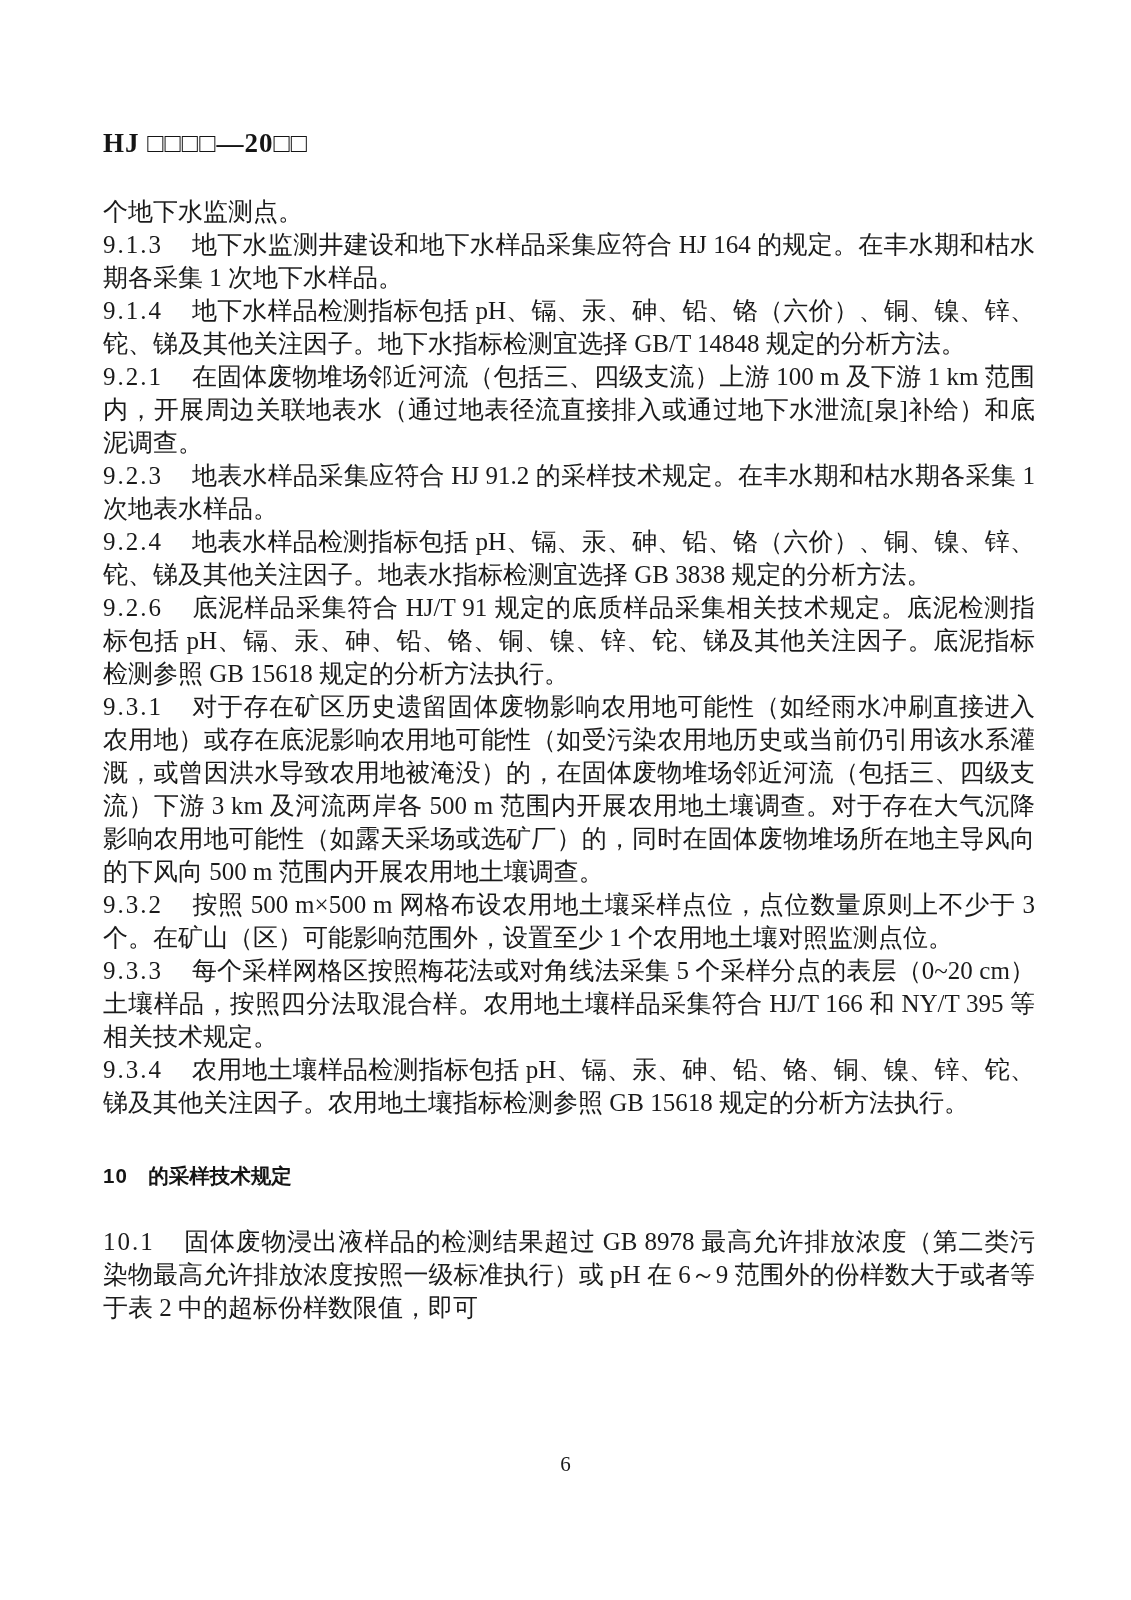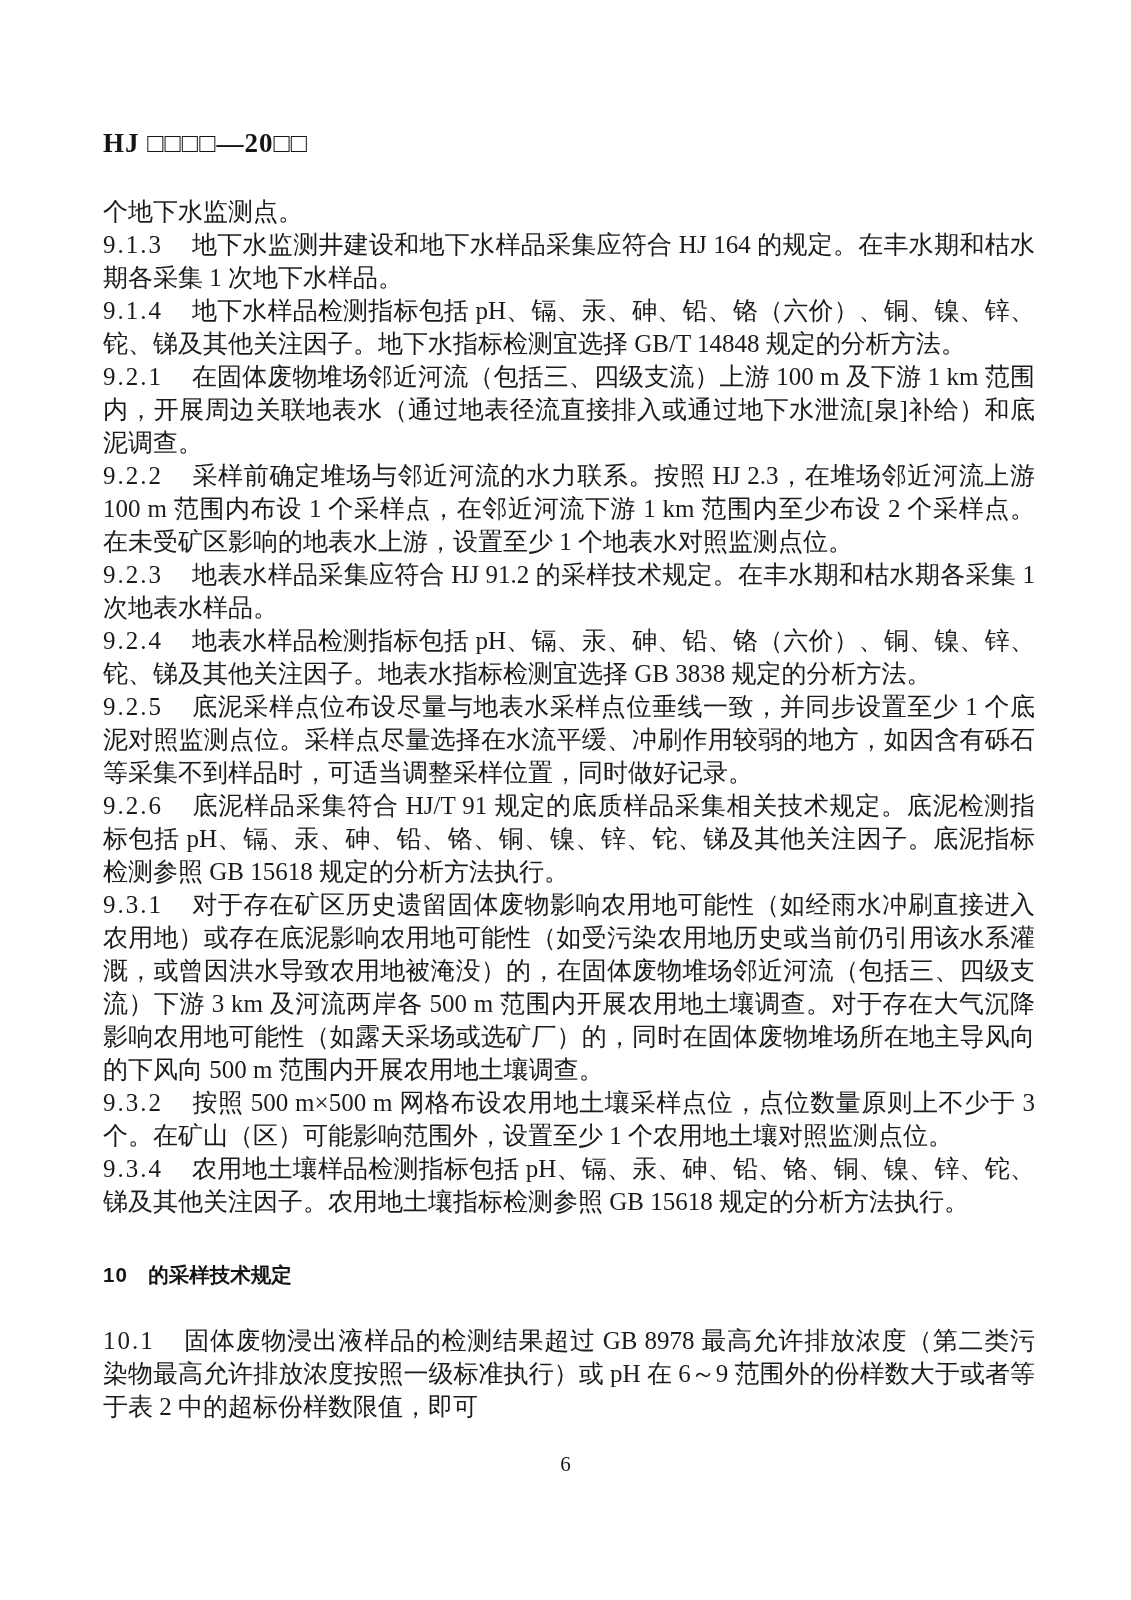--- a/index.html
+++ b/index.html
@@ -67,26 +67,25 @@
 <body>
 
 <div class="page">
   <div class="doc-header">HJ □□□□—20□□</div>
 
   <div class="doc-body" id="doc-body">
       <p class="para"><span>个地下水监测点。</span></p>
       <p class="para"><span class="num">9.1.3</span><span>地下水监测井建设和地下水样品采集应符合 HJ 164 的规定。在丰水期和枯水期各采集 1 次地下水样品。</span></p>
       <p class="para"><span class="num">9.1.4</span><span>地下水样品检测指标包括 pH、镉、汞、砷、铅、铬（六价）、铜、镍、锌、铊、锑及其他关注因子。地下水指标检测宜选择 GB/T 14848 规定的分析方法。</span></p>
       <p class="para"><span class="num">9.2.1</span><span>在固体废物堆场邻近河流（包括三、四级支流）上游 100 m 及下游 1 km 范围内，开展周边关联地表水（通过地表径流直接排入或通过地下水泄流[泉]补给）和底泥调查。</span></p>
-      <p class="para"><span class="num">9.2.2</span><span>采样前确定堆场与邻近河流的水力联系。按照 HJ 2.3，在堆场邻近河流上游 100 m 范围内布设 1 个采样点，在邻近河流下游 1 km 范围内至少布设 2 个采样点。在未受矿区影响的地表水上游，设置至少 1 个地表水对照监测点位。</span></p>
       <p class="para"><span class="num">9.2.3</span><span>地表水样品采集应符合 HJ 91.2 的采样技术规定。在丰水期和枯水期各采集 1 次地表水样品。</span></p>
       <p class="para"><span class="num">9.2.4</span><span>地表水样品检测指标包括 pH、镉、汞、砷、铅、铬（六价）、铜、镍、锌、铊、锑及其他关注因子。地表水指标检测宜选择 GB 3838 规定的分析方法。</span></p>
-      <p class="para"><span class="num">9.2.5</span><span>底泥采样点位布设尽量与地表水采样点位垂线一致，并同步设置至少 1 个底泥对照监测点位。采样点尽量选择在水流平缓、冲刷作用较弱的地方，如因含有砾石等采集不到样品时，可适当调整采样位置，同时做好记录。</span></p>
       <p class="para"><span class="num">9.2.6</span><span>底泥样品采集符合 HJ/T 91 规定的底质样品采集相关技术规定。底泥检测指标包括 pH、镉、汞、砷、铅、铬、铜、镍、锌、铊、锑及其他关注因子。底泥指标检测参照 GB 15618 规定的分析方法执行。</span></p>
       <p class="para"><span class="num">9.3.1</span><span>对于存在矿区历史遗留固体废物影响农用地可能性（如经雨水冲刷直接进入农用地）或存在底泥影响农用地可能性（如受污染农用地历史或当前仍引用该水系灌溉，或曾因洪水导致农用地被淹没）的，在固体废物堆场邻近河流（包括三、四级支流）下游 3 km 及河流两岸各 500 m 范围内开展农用地土壤调查。对于存在大气沉降影响农用地可能性（如露天采场或选矿厂）的，同时在固体废物堆场所在地主导风向的下风向 500 m 范围内开展农用地土壤调查。</span></p>
       <p class="para"><span class="num">9.3.2</span><span>按照 500 m×500 m 网格布设农用地土壤采样点位，点位数量原则上不少于 3 个。在矿山（区）可能影响范围外，设置至少 1 个农用地土壤对照监测点位。</span></p>
+      <p class="para"><span class="num">9.3.3</span><span>每个采样网格区按照梅花法或对角线法采集 5 个采样分点的表层（0~20 cm）土壤样品，按照四分法取混合样。农用地土壤样品采集符合 HJ/T 166 和 NY/T 395 等相关技术规定。</span></p>
       <p class="para"><span class="num">9.3.4</span><span>农用地土壤样品检测指标包括 pH、镉、汞、砷、铅、铬、铜、镍、锌、铊、锑及其他关注因子。农用地土壤指标检测参照 GB 15618 规定的分析方法执行。</span></p>
       <h3 class="heading chapter"><span class="num">10</span><span>的采样技术规定</span></h3>
       <p class="para"><span class="num">10.1</span><span>固体废物浸出液样品的检测结果超过 GB 8978 最高允许排放浓度（第二类污染物最高允许排放浓度按照一级标准执行）或 pH 在 6～9 范围外的份样数大于或者等于表 2 中的超标份样数限值，即可</span></p>
     </div>
 
   <div class="doc-footer">6</div>
 </div>
 
 </body></html>

